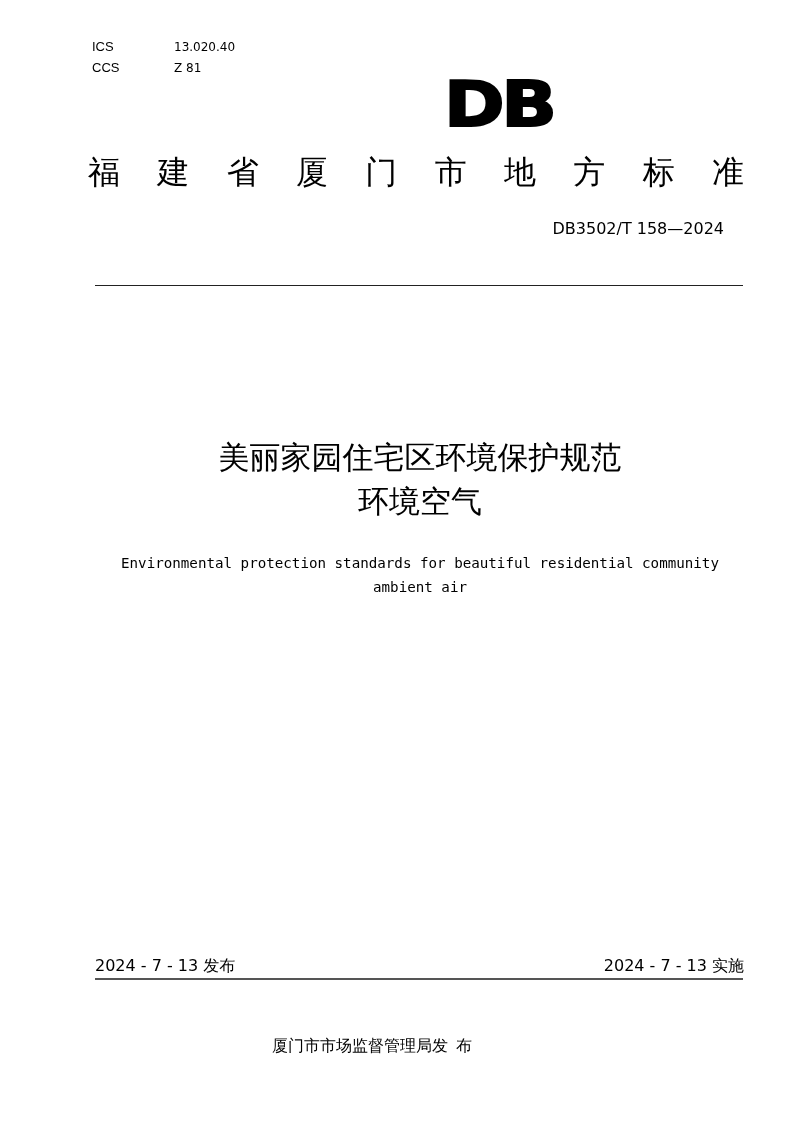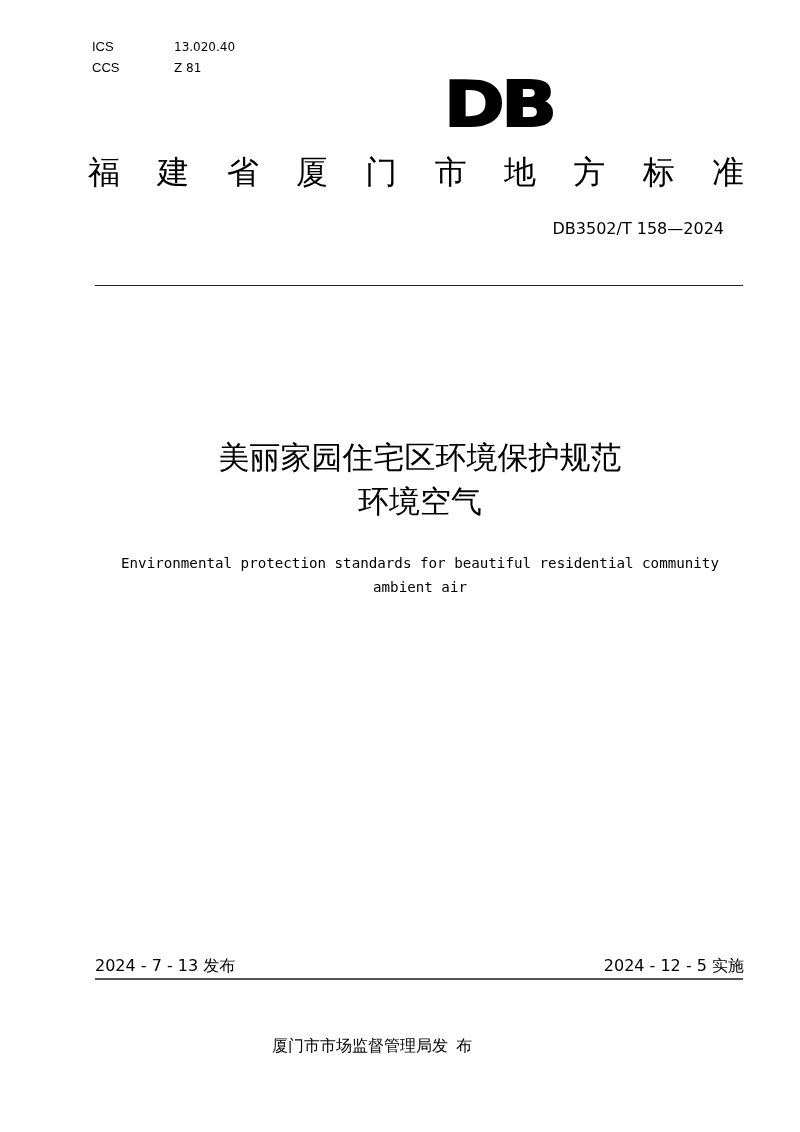--- a/index.html
+++ b/index.html
@@ -175,21 +175,21 @@
 
   <div class="rule-top"></div>
 
   <div class="title-cn" style="top:437px;">美丽家园住宅区环境保护规范</div>
   <div class="title-cn" style="top:481px;">环境空气</div>
 
   <div class="title-en" style="top:551px;">Environmental protection standards for beautiful residential community</div>
   <div class="title-en" style="top:575px;">ambient air</div>
 
   <div class="date" style="left:95px;">2024 - 7 - 13 发布</div>
-  <div class="date" style="right:56px;">2024 - 12 - 5 实施</div>
+  <div class="date" style="right:56px;">2024 - 7 - 13 实施</div>
 
   <div class="rule-bottom"></div>
 
   <div class="issuer">
     <span>厦门市市场监督管理局</span><span class="verb">发布</span>
   </div>
 
 </div>
 
 </body></html>

